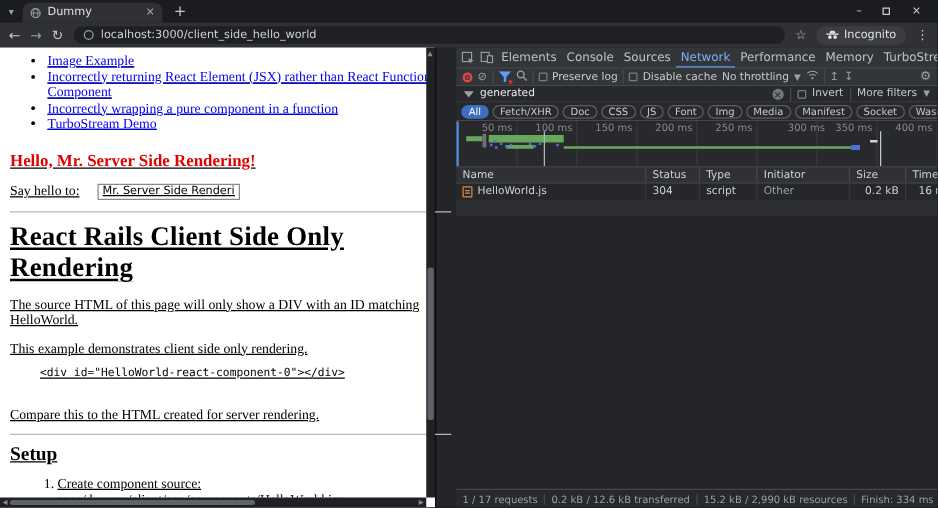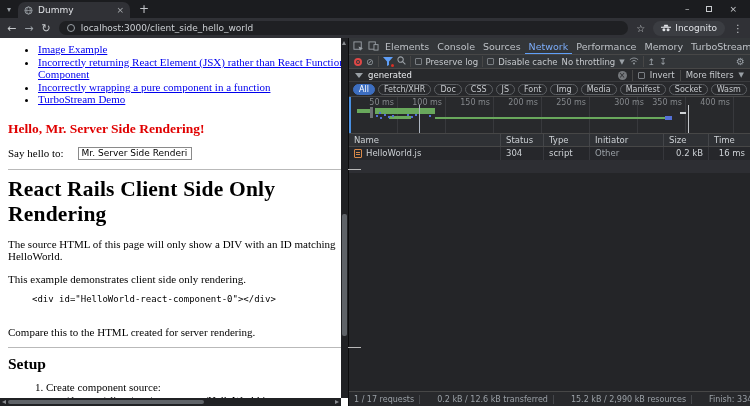--- a/index.html
+++ b/index.html
@@ -26,21 +26,21 @@
   .star { color:#c6c9cc; font-size:10px; }
   .incog { height:15px; background:#3b3d42; border-radius:8px; display:flex; align-items:center; gap:4px; padding:0 8px; color:#dfe1e5; font-size:9px; }
   .kebab { color:#c6c9cc; font-size:10px; }
 
   
   .main { height:368px; display:flex; }
 
   
   .page { width:348px; background:#fff; position:relative; flex:none; }
   .page-content { position:absolute; left:0; top:0; width:369px; height:360px; overflow:hidden;
-                  font-family:"Liberation Serif", serif; color:#000; padding:3px 0 0 8px; }
+                  font-family:"Liberation Serif", serif; color:#000; padding:3px 0 0 8px;text-decoration:underline; }
   .page-content ul { margin:2px 0 0 0; padding-left:30px; font-size:11px; line-height:12.5px; }
   .page-content a { color:#0000ee; text-decoration:underline; }
   .greeting { color:#e00000; font-size:13.5px; font-weight:bold; margin-top:15px; font-family:"Liberation Serif", serif; }
   .sayrow { margin-top:10px; font-size:11px; display:flex; align-items:center; gap:14px; }
   .sayrow input { width:114px; height:13px; font:9px "DejaVu Sans", sans-serif; border:1px solid #8a8a8a; padding:0 3px; }
   .page-hr { border:none; border-top:1px solid #b9b9b9; margin:9px 8px 0 0; }
   .page-content h1 { font-size:21.5px; margin-top:7px; letter-spacing:.2px; }
   .page-content p { font-size:11px; margin-top:11px; }
   .codeline { font-family:"DejaVu Sans Mono", monospace; font-size:9px; margin:9px 0 0 24px; white-space:pre; }
   .p-compare { margin-top:22px !important; }
@@ -52,21 +52,21 @@
      border-left:2.5px solid transparent; border-right:2.5px solid transparent; border-bottom:4px solid #8a8d91; }
   .page-vscroll .thumb { position:absolute; left:1px; width:5px; top:176px; height:122px; background:#5f6368; border-radius:2px; }
   .page-hscroll { position:absolute; left:0; bottom:0; width:341px; height:8px; background:#202124; }
   .page-hscroll .thumb { position:absolute; left:8px; top:2px; width:196px; height:4px; background:#5f6368; border-radius:2px; }
   .h-arrow { position:absolute; top:2px; width:0; height:0; border-top:2.5px solid transparent; border-bottom:2.5px solid transparent; }
   .h-arrow.left { left:2px; border-right:4px solid #8a8d91; }
   .h-arrow.right { right:2px; border-left:4px solid #8a8d91; }
 
   
   .devtools { width:402px; flex:none; background:#242528; border-left:1px solid #0c0c0d;
-              display:flex; flex-direction:column; color:#c5c8cc; }
+              display:flex; flex-direction:column; color:#c5c8cc;padding-left:16px; }
   .dt-tabsrow { height:17px; background:#333639; border-bottom:1px solid #474747; display:flex; align-items:center; padding:0 2px; flex:none; overflow:hidden; }
   .dt-icbtn { width:15px; text-align:center; color:#9aa0a6; flex:none; display:flex; justify-content:center; }
   .dt-tab { padding:0 4px; height:17px; display:flex; align-items:center; color:#bdc1c6; font-size:9.5px; white-space:nowrap; }
   .dt-tab.active { color:#7cacf8; box-shadow:inset 0 -2px 0 #5f9ff8; }
   .dt-more-tabs { color:#9aa0a6; font-size:10px; padding:0 2px; }
   .dt-vdiv { width:1px; height:11px; background:#474747; }
   .gear, .dots3, .dt-x { color:#9aa0a6; font-size:10px; }
 
   .dt-nettools { height:14px; background:#333639; border-bottom:1px solid #474747; display:flex; align-items:center; gap:4px; padding:0 5px; flex:none; font-size:8.5px; overflow:hidden; }
   .rec-dot { width:8px; height:8px; border:2px solid #df4746; border-radius:50%; position:relative; flex:none; }
@@ -101,21 +101,21 @@
   .dt-row { display:grid; grid-template-columns:152px 43px 46px 74px 45px 42px; height:13px; background:#26272b; flex:none; }
   .dt-row > div { font-size:8.5px; color:#cdd1d5; padding:0 5px; line-height:13px; border-right:1px solid rgba(68,70,74,.55); overflow:hidden; white-space:nowrap; }
   .cell-name { display:flex; align-items:center; gap:4px; }
   .jsicon { width:8px; height:9px; border:1px solid #d98a4a; border-radius:1px; flex:none; position:relative; }
   .jsicon::after { content:""; position:absolute; left:1px; top:2px; width:4px; height:1px; background:#d98a4a; box-shadow:0 2px 0 #d98a4a; }
   .dim { color:#9aa0a6 !important; }
   .num { text-align:right; }
   .stripe { height:13px; background:#2d2e33; flex:none; }
   .dt-fill { flex:1; background:#242528; }
 
-  .dt-status { height:15px; background:#28292c; border-top:1px solid #474747; display:flex; align-items:center; flex:none; overflow:hidden;gap:12px; }
+  .dt-status { height:15px; background:#28292c; border-top:1px solid #474747; display:flex; align-items:center; flex:none; overflow:hidden; }
   .dt-status span { font-size:8px; color:#9aa0a6; padding:0 5px; border-right:1px solid #45474b; white-space:nowrap; }
   .dt-status span:last-child { border-right:none; }
 </style>
 </head>
 <body>
 
 <div class="browser">
 
   <div class="tabstrip">
     <div class="tab-search">▾</div>

